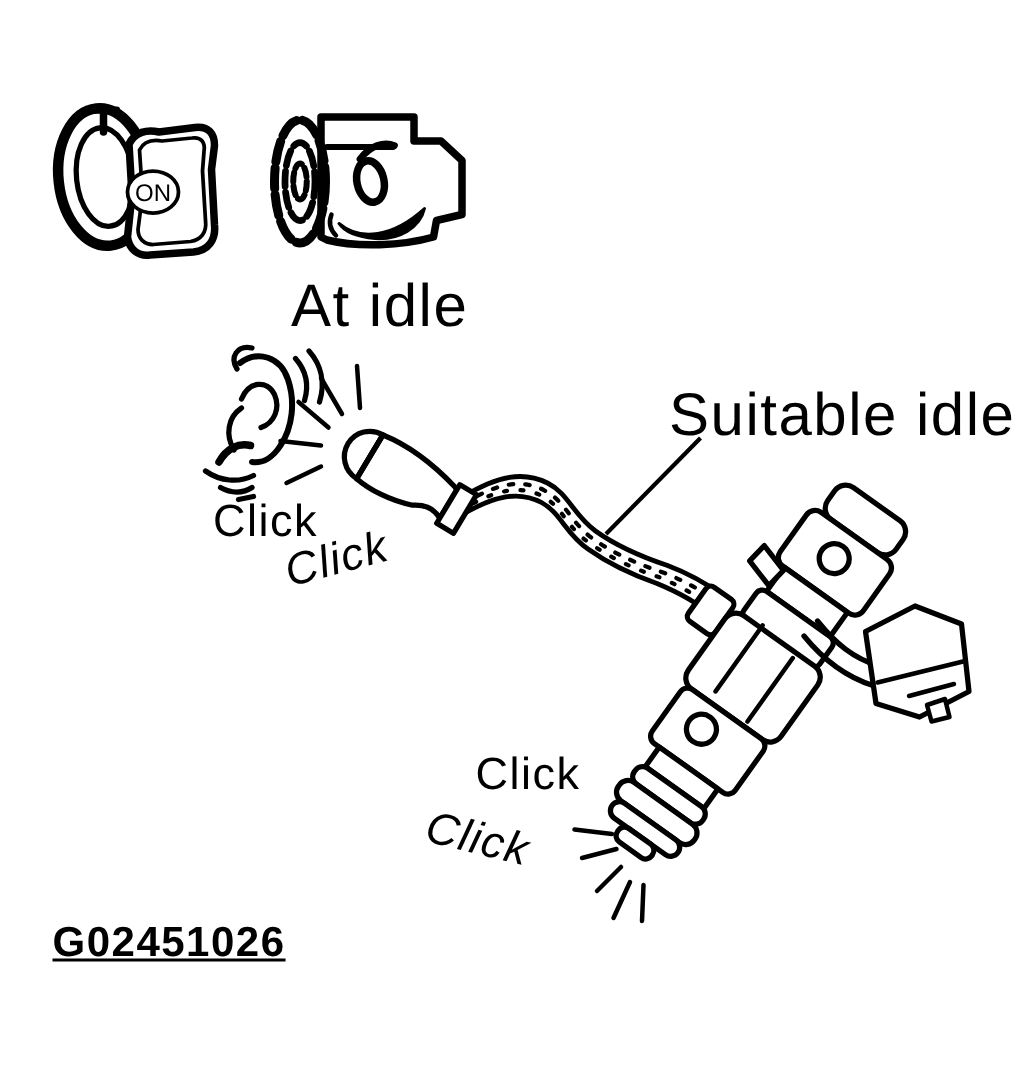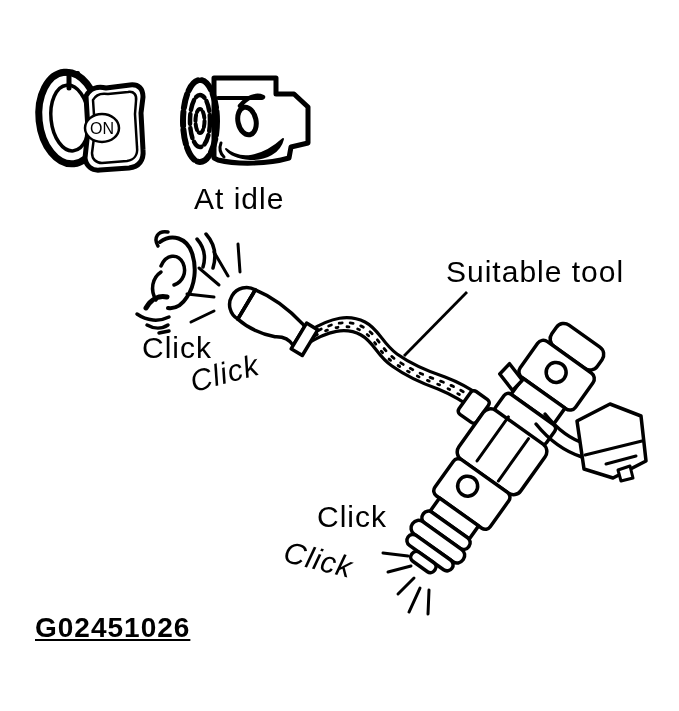--- a/index.html
+++ b/index.html
@@ -2,21 +2,21 @@
 <html><head>
 <meta charset="utf-8">
 <style>
   html,body{margin:0;padding:0;background:#fff;}
   .stage{
     position:relative;width:679px;height:711px;background:#fff;overflow:hidden;
     font-family:"Liberation Sans", sans-serif;color:#000;
   }
   .stage svg{position:absolute;left:0;top:0;}
   .lbl{position:absolute;line-height:1;white-space:nowrap;color:#000;}
-  .lbl-big{font-size:30px;letter-spacing:1px;}
+  .lbl-big{font-size:40px;letter-spacing:1px;}
   .lbl-click{font-size:30px;letter-spacing:1px;}
   .rot-neg{transform:rotate(-15deg);transform-origin:left top;font-style:italic;}
   .rot-pos{transform:rotate(14deg);transform-origin:left top;font-style:italic;}
   .lbl-id{font-size:28px;font-weight:bold;letter-spacing:1px;text-decoration:underline;}
 </style>
 </head>
 <body>
 
 <div class="stage">
 
@@ -123,21 +123,21 @@
       <line x1="408" y1="556" x2="383" y2="553"></line>
       <line x1="411" y1="566" x2="388" y2="572"></line>
       <line x1="414" y1="578" x2="398" y2="594"></line>
       <line x1="420" y1="588" x2="409" y2="612"></line>
       <line x1="429" y1="590" x2="428" y2="614"></line>
     </g>
   </svg>
 
   <div class="lbl lbl-big" style="left:194px;top:184px;">At idle</div>
 
-  <div class="lbl lbl-big" style="left:446px;top:257px;">Suitable tool</div>
+  <div class="lbl lbl-big" style="left:446px;top:257px;">Suitable idle</div>
 
   <div class="lbl lbl-click" style="left:142px;top:333px;">Click</div>
 
   <div class="lbl lbl-click rot-neg" style="left:187px;top:368px;">Click</div>
 
   <div class="lbl lbl-click" style="left:317px;top:502px;">Click</div>
 
   <div class="lbl lbl-click rot-pos" style="left:288px;top:537px;">Click</div>
 
   <div class="lbl lbl-id" style="left:35px;top:614px;">G02451026</div>

